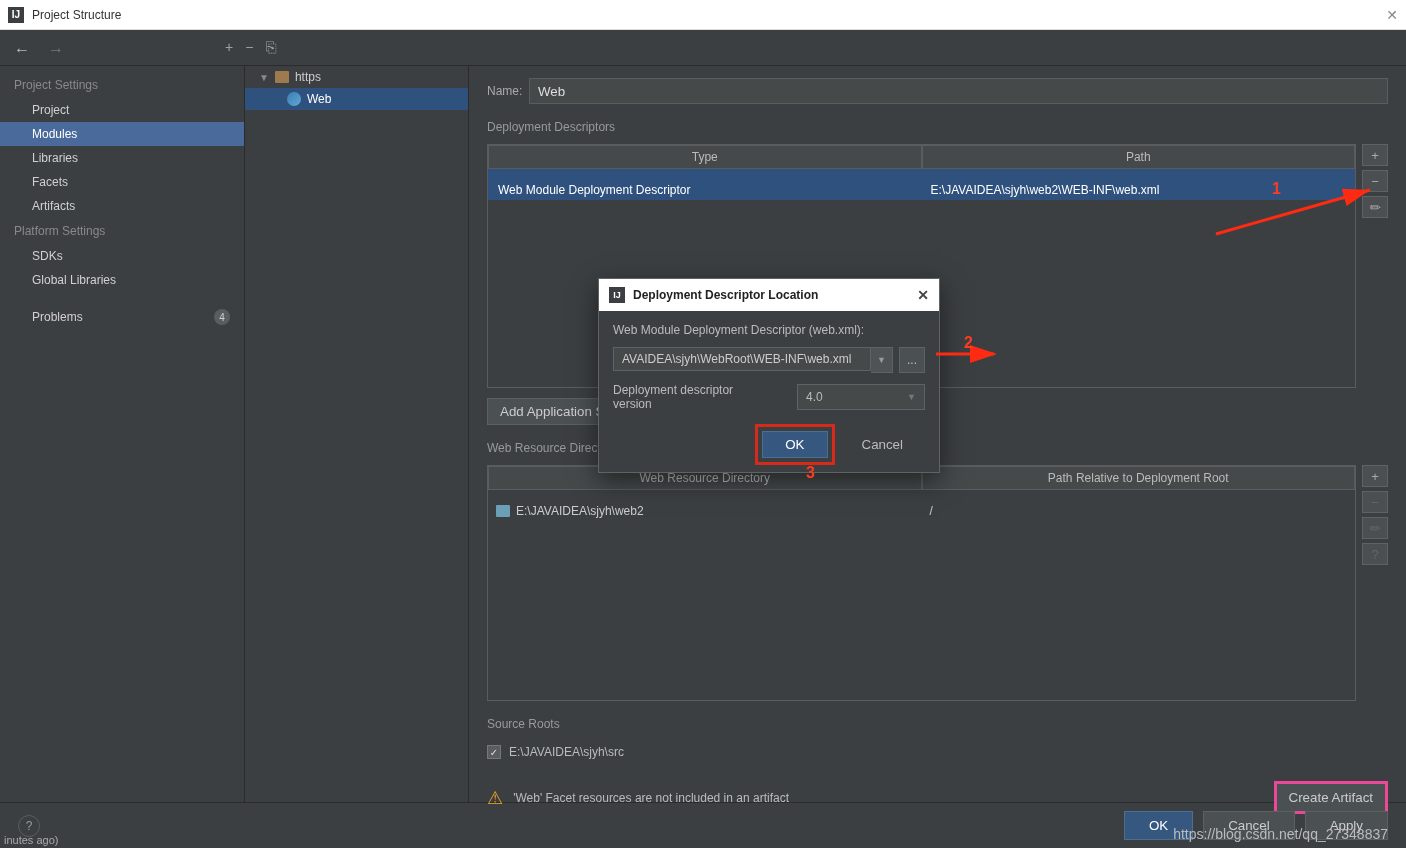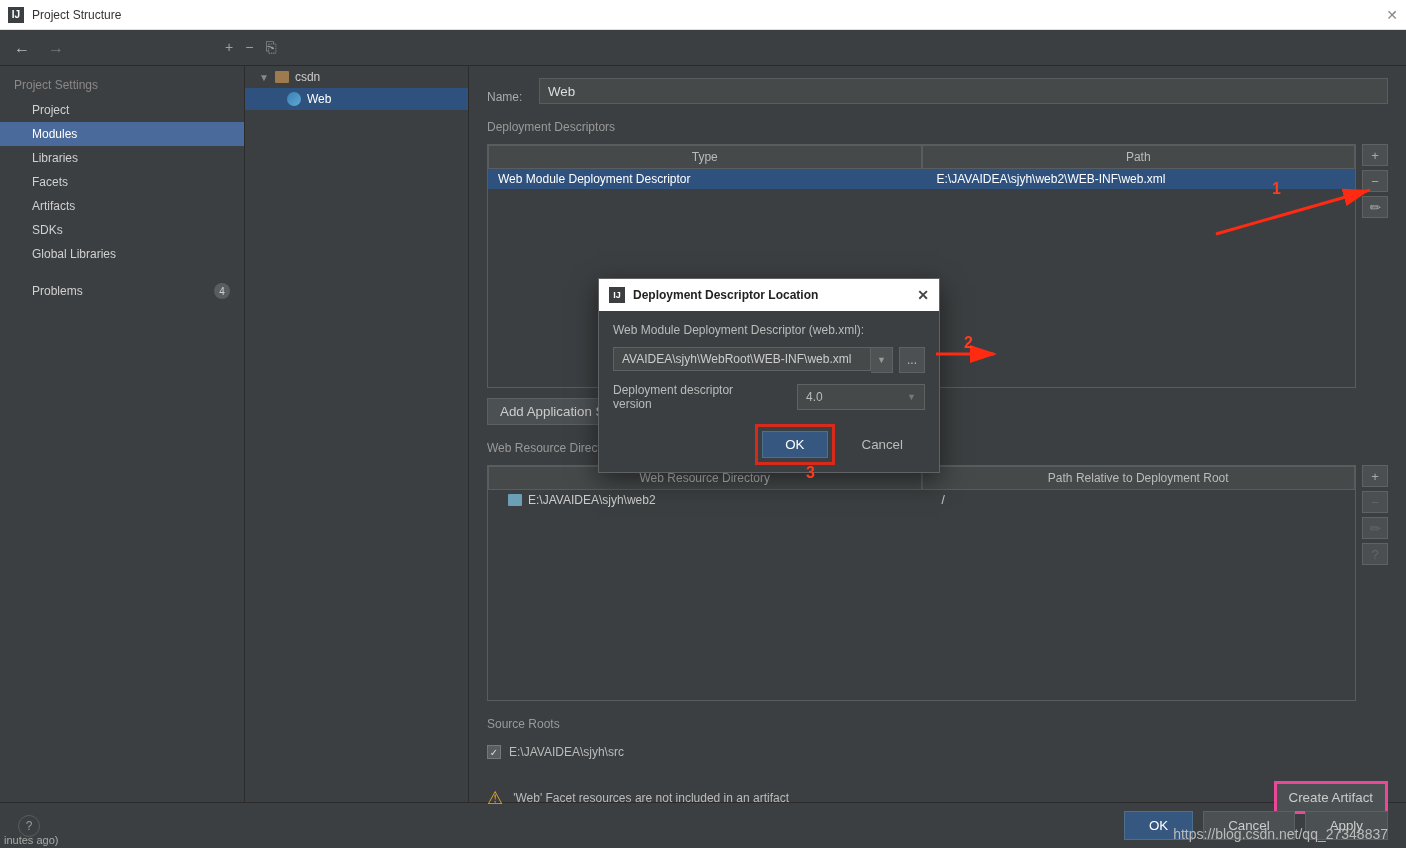--- a/index.html
+++ b/index.html
@@ -23,31 +23,31 @@
 .nav-item { padding: 5px 14px 5px 32px; color: #d0d0d0; cursor: pointer; display: flex; justify-content: space-between; align-items: center; }
 .nav-item.selected { background: #4A6A9C; color: #fff; }
 .badge { background: #5a5d5f; width: 16px; height: 16px; border-radius: 8px; font-size: 10px; display: inline-flex; align-items: center; justify-content: center; }
 
 .tree-panel { width: 224px; border-right: 1px solid #2b2b2b; padding-top: 0; }
 .tree-node { padding: 4px 8px; display: flex; align-items: center; gap: 6px; color: #ccc; }
 .tree-node.selected { background: #2F517E; color: #fff; }
 .tree-arrow { color: #888; font-size: 10px; }
 
 .main { flex: 1; padding: 12px 18px; display: flex; flex-direction: column; gap: 10px; }
-.field-row { display: flex; align-items: flex-end; gap: 10px; }
+.field-row { display: flex; align-items: center; }
 .field-row label { color: #aaa; width: 42px; }
 .text-input { flex: 1; background: #45494a; border: 1px solid #5a5d5f; height: 26px; padding: 0 8px; color: #ddd; }
 
 .section-title { color: #999; padding-top: 6px; }
 .table { border: 1px solid #5a5d5f; }
 .table-header { display: flex; background: #45494a; }
 .table-header .th { flex: 1; text-align: center; padding: 4px; border: 1px solid #5a5d5f; }
 .table-body { min-height: 218px; position: relative; }
 .table-row { display: flex; background: #2F517E; color: #fff; }
-.table-row .td { flex: 1; padding: 3px 20px; }
+.table-row .td { flex: 1; padding: 3px 8px; margin-top: 11px; }
 
 .table-wrap { display: flex; }
 .table-wrap .table { flex: 1; }
 .side-btns { width: 26px; display: flex; flex-direction: column; gap: 4px; margin-left: 6px; }
 .side-btn { height: 22px; background: #4b4f51; border: 1px solid #5e6263; display: flex; align-items: center; justify-content: center; color: #aaa; cursor: pointer; font-size: 13px; }
 .side-btn.disabled { color: #666; }
 
 .add-btn { background: #4b5052; border: 1px solid #5c6062; padding: 5px 12px; color: #ccc; cursor: pointer; align-self: flex-start; }
 
 .checkbox-row { display: flex; align-items: center; gap: 8px; padding: 4px 0; }
@@ -129,38 +129,39 @@
       </div>
     <div class="nav-item">
         <span>Libraries</span>
       </div>
     <div class="nav-item">
         <span>Facets</span>
       </div>
     <div class="nav-item">
         <span>Artifacts</span>
       </div>
+    <div class="section-label">Platform Settings</div>
     <div class="nav-item">
         <span>SDKs</span>
       </div>
     <div class="nav-item">
         <span>Global Libraries</span>
       </div>
     <div style="height:12px"></div>
     <div class="nav-item">
       <span>Problems</span>
       <span class="badge">4</span>
     </div>
   </div>
 
   <div class="tree-panel">
     <div class="tree-node" style="padding-left:14px">
       <span class="tree-arrow">▼</span>
       <span class="folder-icon proj"></span>
-      <span>csdn</span>
+      <span>https</span>
     </div>
     <div class="tree-node selected" style="padding-left:42px">
       <span class="globe-icon"></span>
       <span>Web</span>
     </div>
   </div>
 
   <div class="main">
     <div class="field-row">
       <label>Name:</label>

